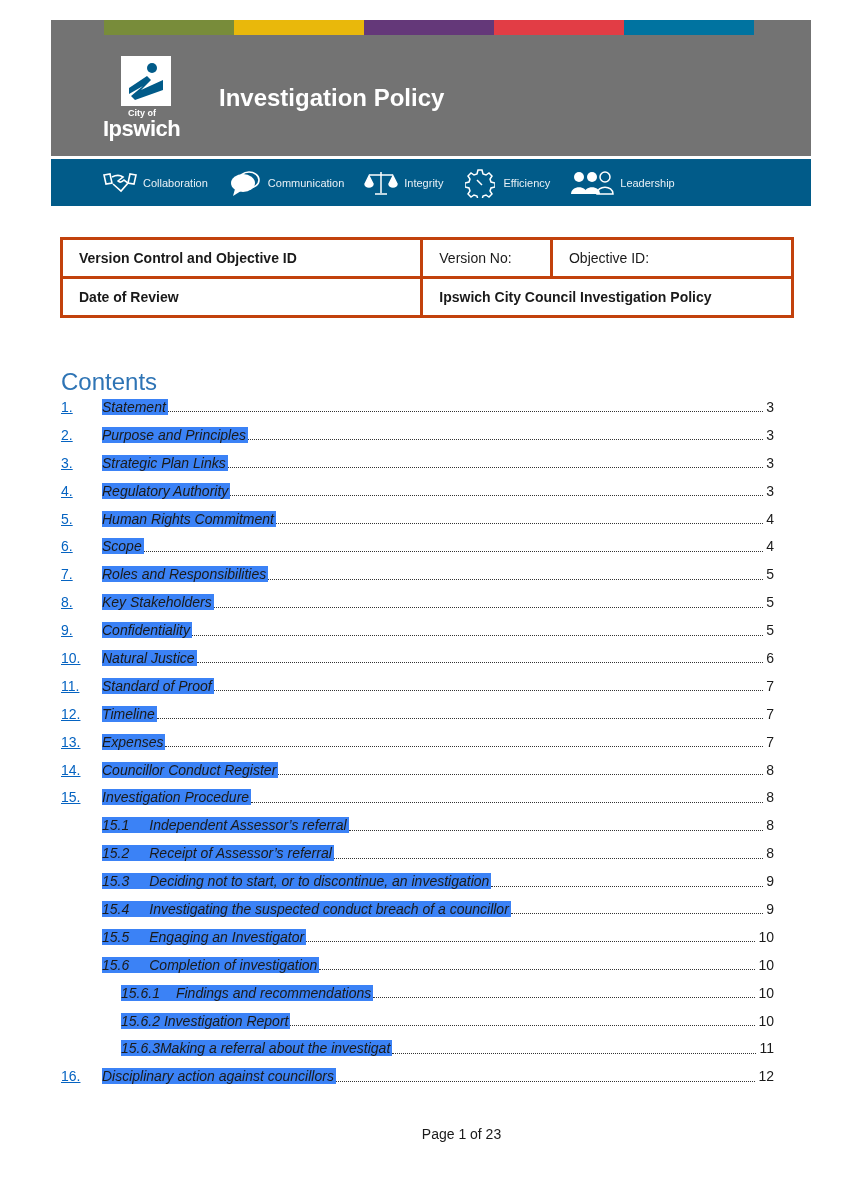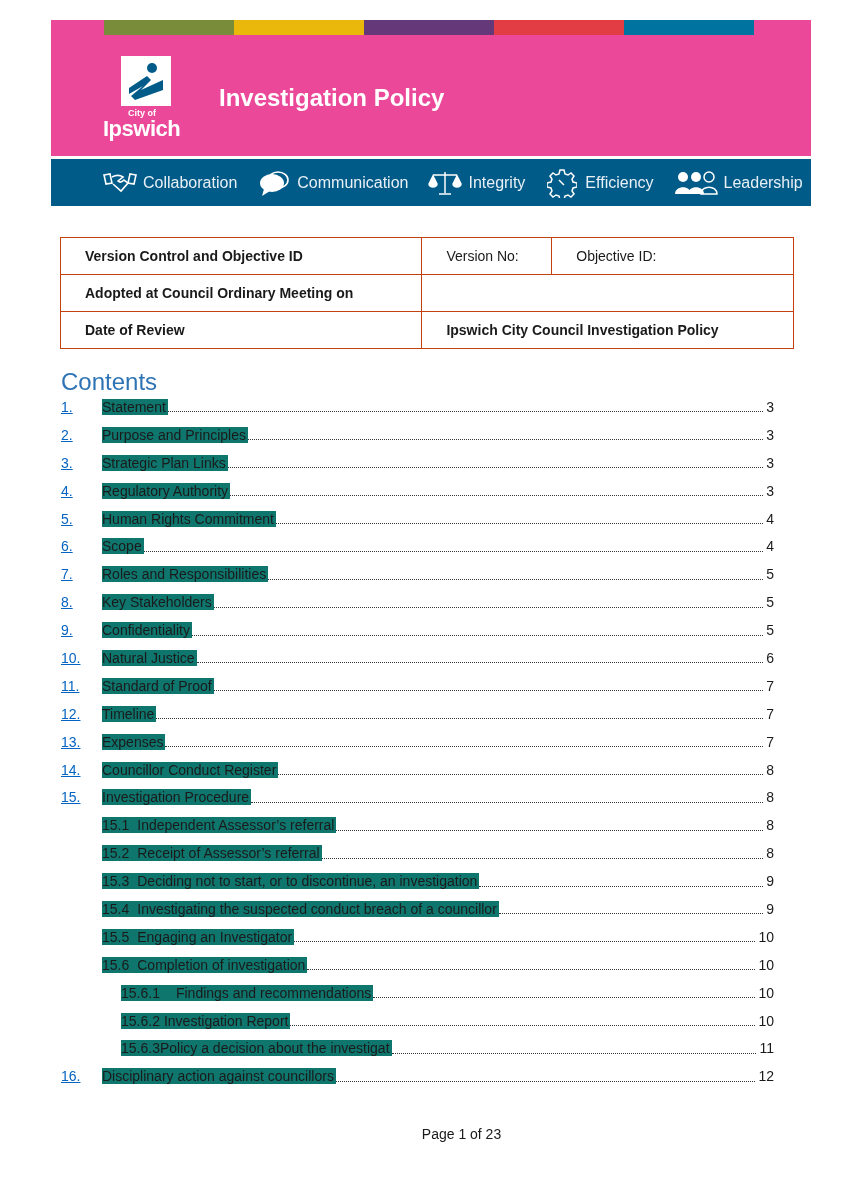--- a/index.html
+++ b/index.html
@@ -1,51 +1,51 @@
 <!DOCTYPE html>
 <html><head>
 <meta charset="utf-8">
 <style>
   html, body { margin: 0; padding: 0; background: #ffffff; }
   body { width: 843px; height: 1194px; position: relative; overflow: hidden;
          font-family: "Liberation Sans", "DejaVu Sans", sans-serif; color: #1a1a1a; }
 
   
   .banner { position: absolute; left: 51px; top: 20px; width: 760px; height: 186px; background: #ffffff; }
-  .banner-main { position: absolute; left: 0; top: 0; width: 760px; height: 136px; background: #ec4899; }
+  .banner-main { position: absolute; left: 0; top: 0; width: 760px; height: 136px; background: #737373; }
   .color-bars { position: absolute; left: 53px; top: 0; height: 15px; display: flex; }
   .color-bar { width: 130px; height: 15px; }
   .logo { position: absolute; left: 52px; top: 36px; width: 90px; height: 90px; }
   .logo-box { position: absolute; left: 18px; top: 0; width: 50px; height: 50px; background: #ffffff; }
   .logo-city { position: absolute; left: 25px; top: 52px; font-size: 9px; font-weight: bold; color: #fff; }
   .logo-name { position: absolute; left: 0; top: 60px; font-size: 22px; font-weight: bold; color: #fff; letter-spacing: -0.5px; }
   .banner-title { position: absolute; left: 168px; top: 64px; font-size: 24px; font-weight: bold; color: #ffffff; }
   .values-bar { position: absolute; left: 0; top: 139px; width: 760px; height: 47px; background: #015b89;
                 display: flex; align-items: center; padding-left: 52px; box-sizing: border-box; }
   .value-item { display: flex; align-items: center; margin-right: 20px; }
   .value-icon { width: 34px; height: 26px; display: flex; align-items: center; justify-content: center; margin-right: 6px; }
-  .value-label { color: #e8f0f6; font-size: 16px; }
+  .value-label { color: #e8f0f6; font-size: 11px; }
 
   
   .info-table { position: absolute; left: 60px; top: 237px; width: 734px; border-collapse: collapse;
                 font-size: 14px; }
-  .info-table td { border: 1px solid #c2410c; height: 36px; padding: 0 24px; vertical-align: middle; }
+  .info-table td { border: 3px solid #c2410c; height: 36px; padding: 0 16px; vertical-align: middle; }
   .bold { font-weight: bold; }
 
   
   .contents-heading { position: absolute; left: 61px; top: 368px; font-size: 24px; color: #2e74b5; }
   .toc { position: absolute; left: 61px; top: 393px; width: 713px; }
   .toc-row { position: relative; height: 27.9px; display: flex; align-items: center; font-size: 14px; }
   .toc-num { width: 41px; color: #0563c1; text-decoration: underline; flex-shrink: 0; }
-  .toc-title { white-space: nowrap; background: #0f766e; position: relative; z-index: 1; padding-right: 2px; }
+  .toc-title { white-space: nowrap; background: #3b82f6; position: relative; z-index: 1; padding-right: 2px; font-style: italic; }
   .toc-leader { flex: 1; border-bottom: 1px dotted #333; height: 0; margin-top: 10px; }
   .toc-page { padding-left: 3px; text-align: right; min-width: 8px; }
   .indent1 { padding-left: 41px; }
   .indent2 { padding-left: 60px; }
-  .sub-num { margin-right: 8px; }
+  .sub-num { margin-right: 20px; }
 
   .footer { position: absolute; top: 1126px; left: 0; width: 843px; text-align: center; font-size: 14px; padding-left: 40px; }
 </style>
 </head>
 <body>
 
 <div class="banner">
   <div class="banner-main">
     <div class="color-bars">
       <div class="color-bar" style="background:#788c3a"></div>
@@ -131,24 +131,20 @@
       <col style="width:130px">
       <col style="width:242px">
     </colgroup>
   <tbody>
       <tr>
     <td class="bold">Version Control and Objective ID</td>
     <td>Version No:</td>
     <td>Objective ID:</td>
   </tr>
   <tr>
-    <td class="bold">Adopted at Council Ordinary Meeting on</td>
-    <td colspan="2"></td>
-  </tr>
-  <tr>
     <td class="bold">Date of Review</td>
     <td colspan="2" class="bold">Ipswich City Council Investigation Policy</td>
   </tr>
 </tbody>
   </table>
 
 <div class="contents-heading">Contents</div>
 
 <div class="toc">
 
@@ -278,21 +274,21 @@
       <span class="toc-title"><span style="margin-right:16px">15.6.1</span><span>Findings and recommendations</span></span>
       <span class="toc-leader"></span>
       <span class="toc-page">10</span>
     </div>
   <div class="toc-row indent2">
       <span class="toc-title"><span style="margin-right:4px">15.6.2</span><span>Investigation Report</span></span>
       <span class="toc-leader"></span>
       <span class="toc-page">10</span>
     </div>
   <div class="toc-row indent2">
-      <span class="toc-title"><span style="">15.6.3</span><span>Policy a decision about the investigat</span></span>
+      <span class="toc-title"><span style="">15.6.3</span><span>Making a referral about the investigat</span></span>
       <span class="toc-leader"></span>
       <span class="toc-page">11</span>
     </div>
 
   <div class="toc-row">
       <span class="toc-num">16.</span>
       <span class="toc-title">Disciplinary action against councillors</span>
       <span class="toc-leader"></span>
       <span class="toc-page">12</span>
     </div>

